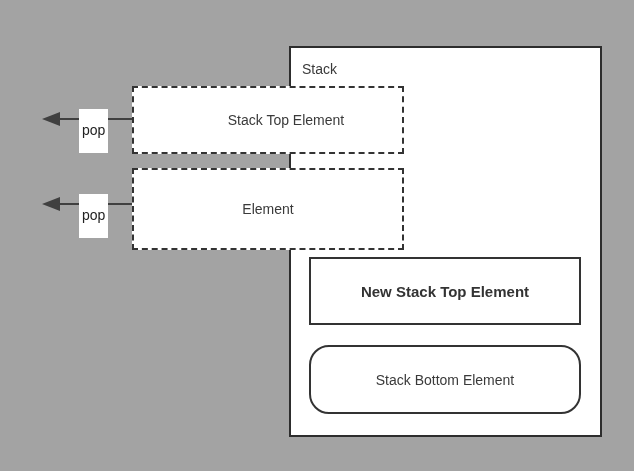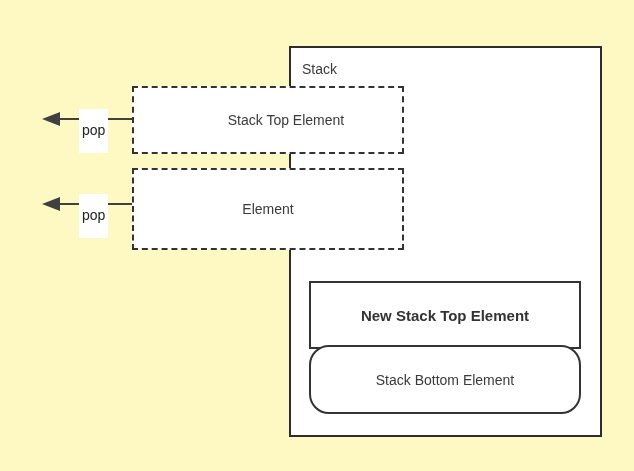--- a/index.html
+++ b/index.html
@@ -5,21 +5,21 @@
   html, body {
     margin: 0;
     padding: 0;
     background: #000000;
     font-family: "Liberation Sans", "DejaVu Sans", sans-serif;
   }
   .stage {
     position: relative;
     width: 634px;
     height: 471px;
-    background: #fef9c3;
+    background: #a3a3a3;
     overflow: hidden;
   }
   
   .stack-container {
     position: absolute;
     left: 289px;
     top: 46px;
     width: 313px;
     height: 391px;
     background: #ffffff;
@@ -53,21 +53,21 @@
   .dashed {
     border: 2px dashed #333333;
     z-index: 3;
   }
   .solid {
     border: 2px solid #333333;
     z-index: 2;
   }
   .box-top    { left: 132px; top: 86px; padding-left: 36px;  }
   .box-elem   { left: 132px; top: 168px; height: 82px; }
-  .box-newtop { left: 309px; top: 257px; font-weight: 700; font-size: 15px; color: #333333; margin-top: 24px; }
+  .box-newtop { left: 309px; top: 257px; font-weight: 700; font-size: 15px; color: #333333; }
   .box-bottom { left: 309px; top: 345px; height: 69px; border-radius: 20px; }
   
   .arrow-line {
     position: absolute;
     height: 2px;
     background: #404040;
     z-index: 1;
   }
   .line-1 { left: 52px; top: 118px; width: 80px; }
   .line-2 { left: 52px; top: 203px; width: 80px; }

